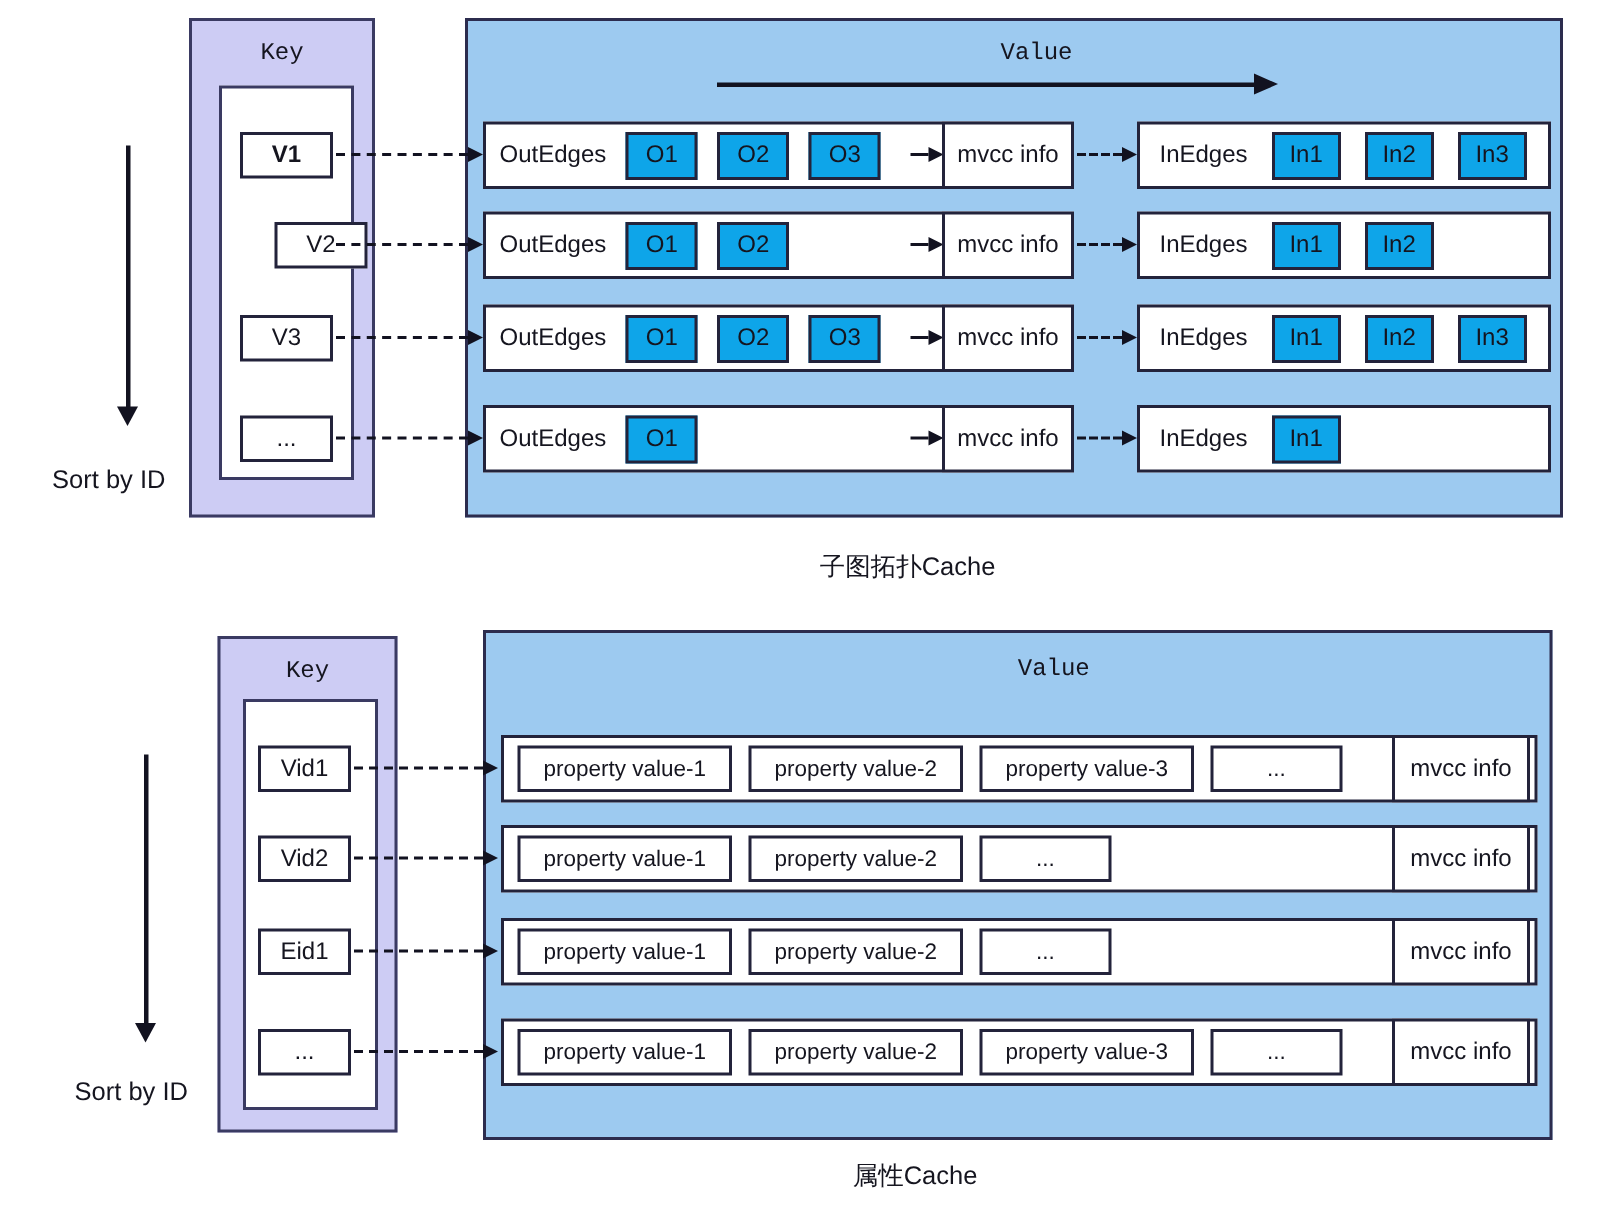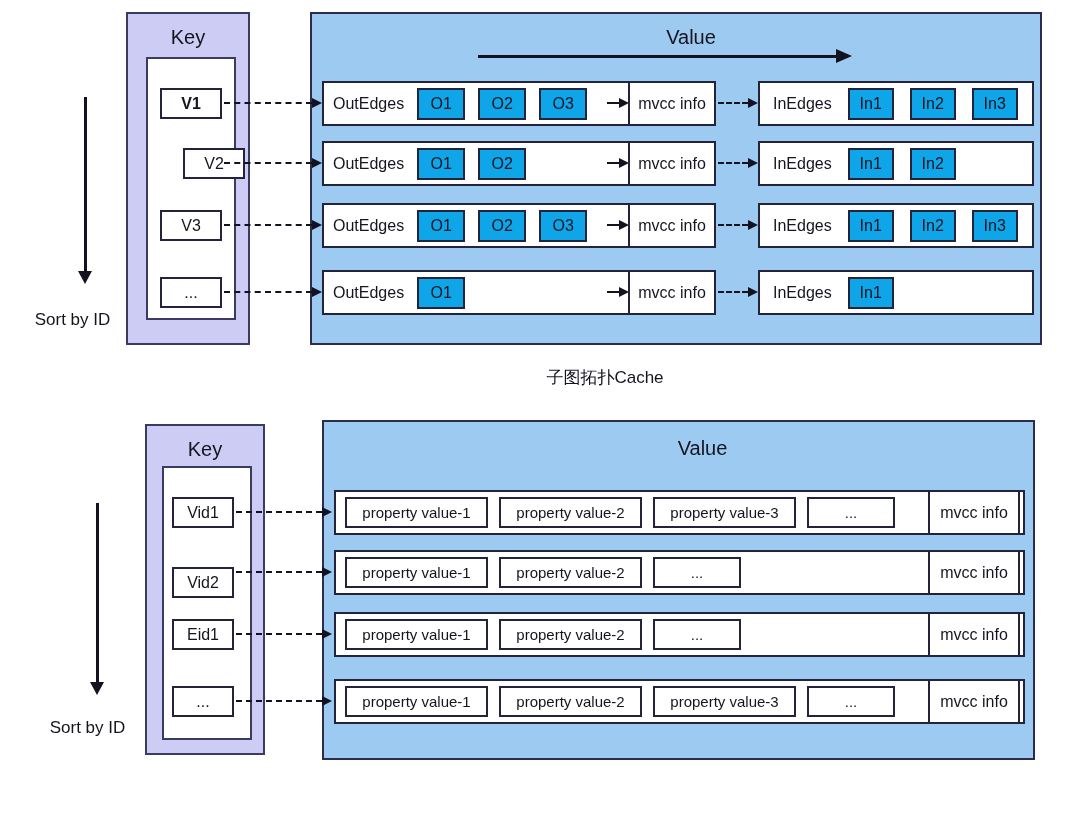--- a/index.html
+++ b/index.html
@@ -4,21 +4,21 @@
 <style>
   html,body { margin:0; padding:0; background:#ffffff; }
   .canvas {
     position:relative; width:1080px; height:813px; background:#ffffff;
     font-family:"Liberation Sans", sans-serif; color:#15151f; overflow:hidden;
   }
   .box { position:absolute; box-sizing:border-box; }
   .keybox   { background:#cdccf4; border:2px solid #3a3a62; }
   .keyinner { background:#ffffff; border:2px solid #3a3a62; }
   .valuebox { background:#9dcaf0; border:2px solid #2c2c4e; }
-  .hdr { position:absolute; font-size:20px; text-align:center; }
+  .hdr { position:absolute; font-size:16px; text-align:center;font-family:Liberation Mono, monospace; }
   .caption, .sortlabel { position:absolute; font-size:17px; text-align:center; white-space:nowrap; }
 
   .trow { position:absolute; left:0; width:1080px; height:45px; }
   .kitem {
     position:absolute; top:7px; width:62px; height:31px; background:#fff;
     border:2px solid #23233b; display:flex; align-items:center; justify-content:center;
     font-size:16px; box-sizing:border-box;
   }
   .wcont {
     position:absolute; top:0; height:45px; background:#fff; border:2px solid #23233b;
@@ -175,21 +175,21 @@
     <div class="wcont pcont">
       <span class="pcell">property value-1</span>
       <span class="pcell">property value-2</span>
       <span class="pcell">property value-3</span>
       <span class="pcell dots">...</span>
     </div>
     <div class="wcont bmvcc">mvcc info</div>
   </div>
 
   <div class="trow" style="top:550px;">
-    <div class="kitem" style="left:172px;margin-top:10px;">Vid2</div>
+    <div class="kitem" style="left:172px;">Vid2</div>
     <div class="conn" style="left:236px; width:86px;"></div>
     <div class="wcont pcont">
       <span class="pcell">property value-1</span>
       <span class="pcell">property value-2</span>
       <span class="pcell dots">...</span>
     </div>
     <div class="wcont bmvcc">mvcc info</div>
   </div>
 
   <div class="trow" style="top:612px;">
@@ -208,14 +208,15 @@
     <div class="conn" style="left:236px; width:86px;"></div>
     <div class="wcont pcont">
       <span class="pcell">property value-1</span>
       <span class="pcell">property value-2</span>
       <span class="pcell">property value-3</span>
       <span class="pcell dots">...</span>
     </div>
     <div class="wcont bmvcc">mvcc info</div>
   </div>
 
+  <div class="caption" style="left:255px; top:772px; width:710px;">属性Cache</div>
 
 </div>
 
 </body></html>

